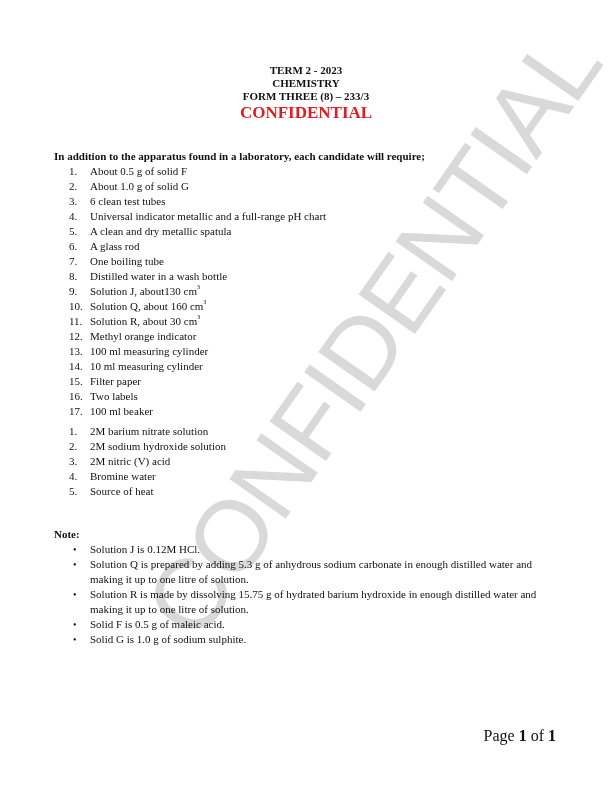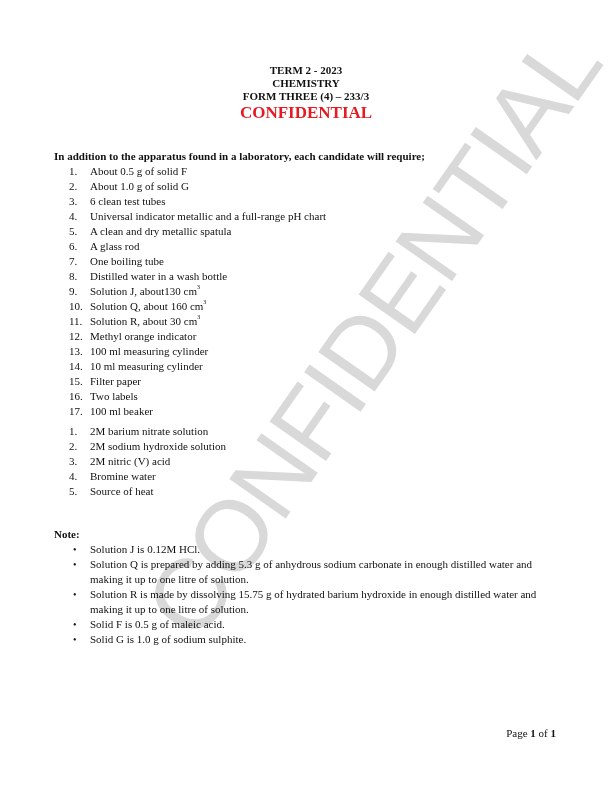--- a/index.html
+++ b/index.html
@@ -109,36 +109,36 @@
     ul.bullets li .bullet {
       position: absolute;
       left: 19px;
       top: 0;
       font-size: 10px;
     }
     .footer {
       position: absolute;
       right: 56px;
       top: 727px;
-      font-size: 11px;
+      font-size: 16px;
       z-index: 1;
     }
     .footer b { font-weight: bold; }
   </style>
 </head>
 <body>
 
 <div class="page">
 
   <div class="watermark">CONFIDENTIAL</div>
 
   <div class="header">
     <div class="line">TERM 2 - 2023</div>
     <div class="line">CHEMISTRY</div>
-    <div class="line">FORM THREE (4) – 233/3</div>
+    <div class="line">FORM THREE (8) – 233/3</div>
     <div class="title">CONFIDENTIAL</div>
   </div>
 
   <div class="content">
 
     <div class="section-heading">In addition to the apparatus found in a laboratory, each candidate will require;</div>
     <ol class="numbered">
       <li><span class="num">1.</span><span>About 0.5 g of solid F</span></li>
       <li><span class="num">2.</span><span>About 1.0 g of solid G</span></li>
       <li><span class="num">3.</span><span>6 clean test tubes</span></li>

